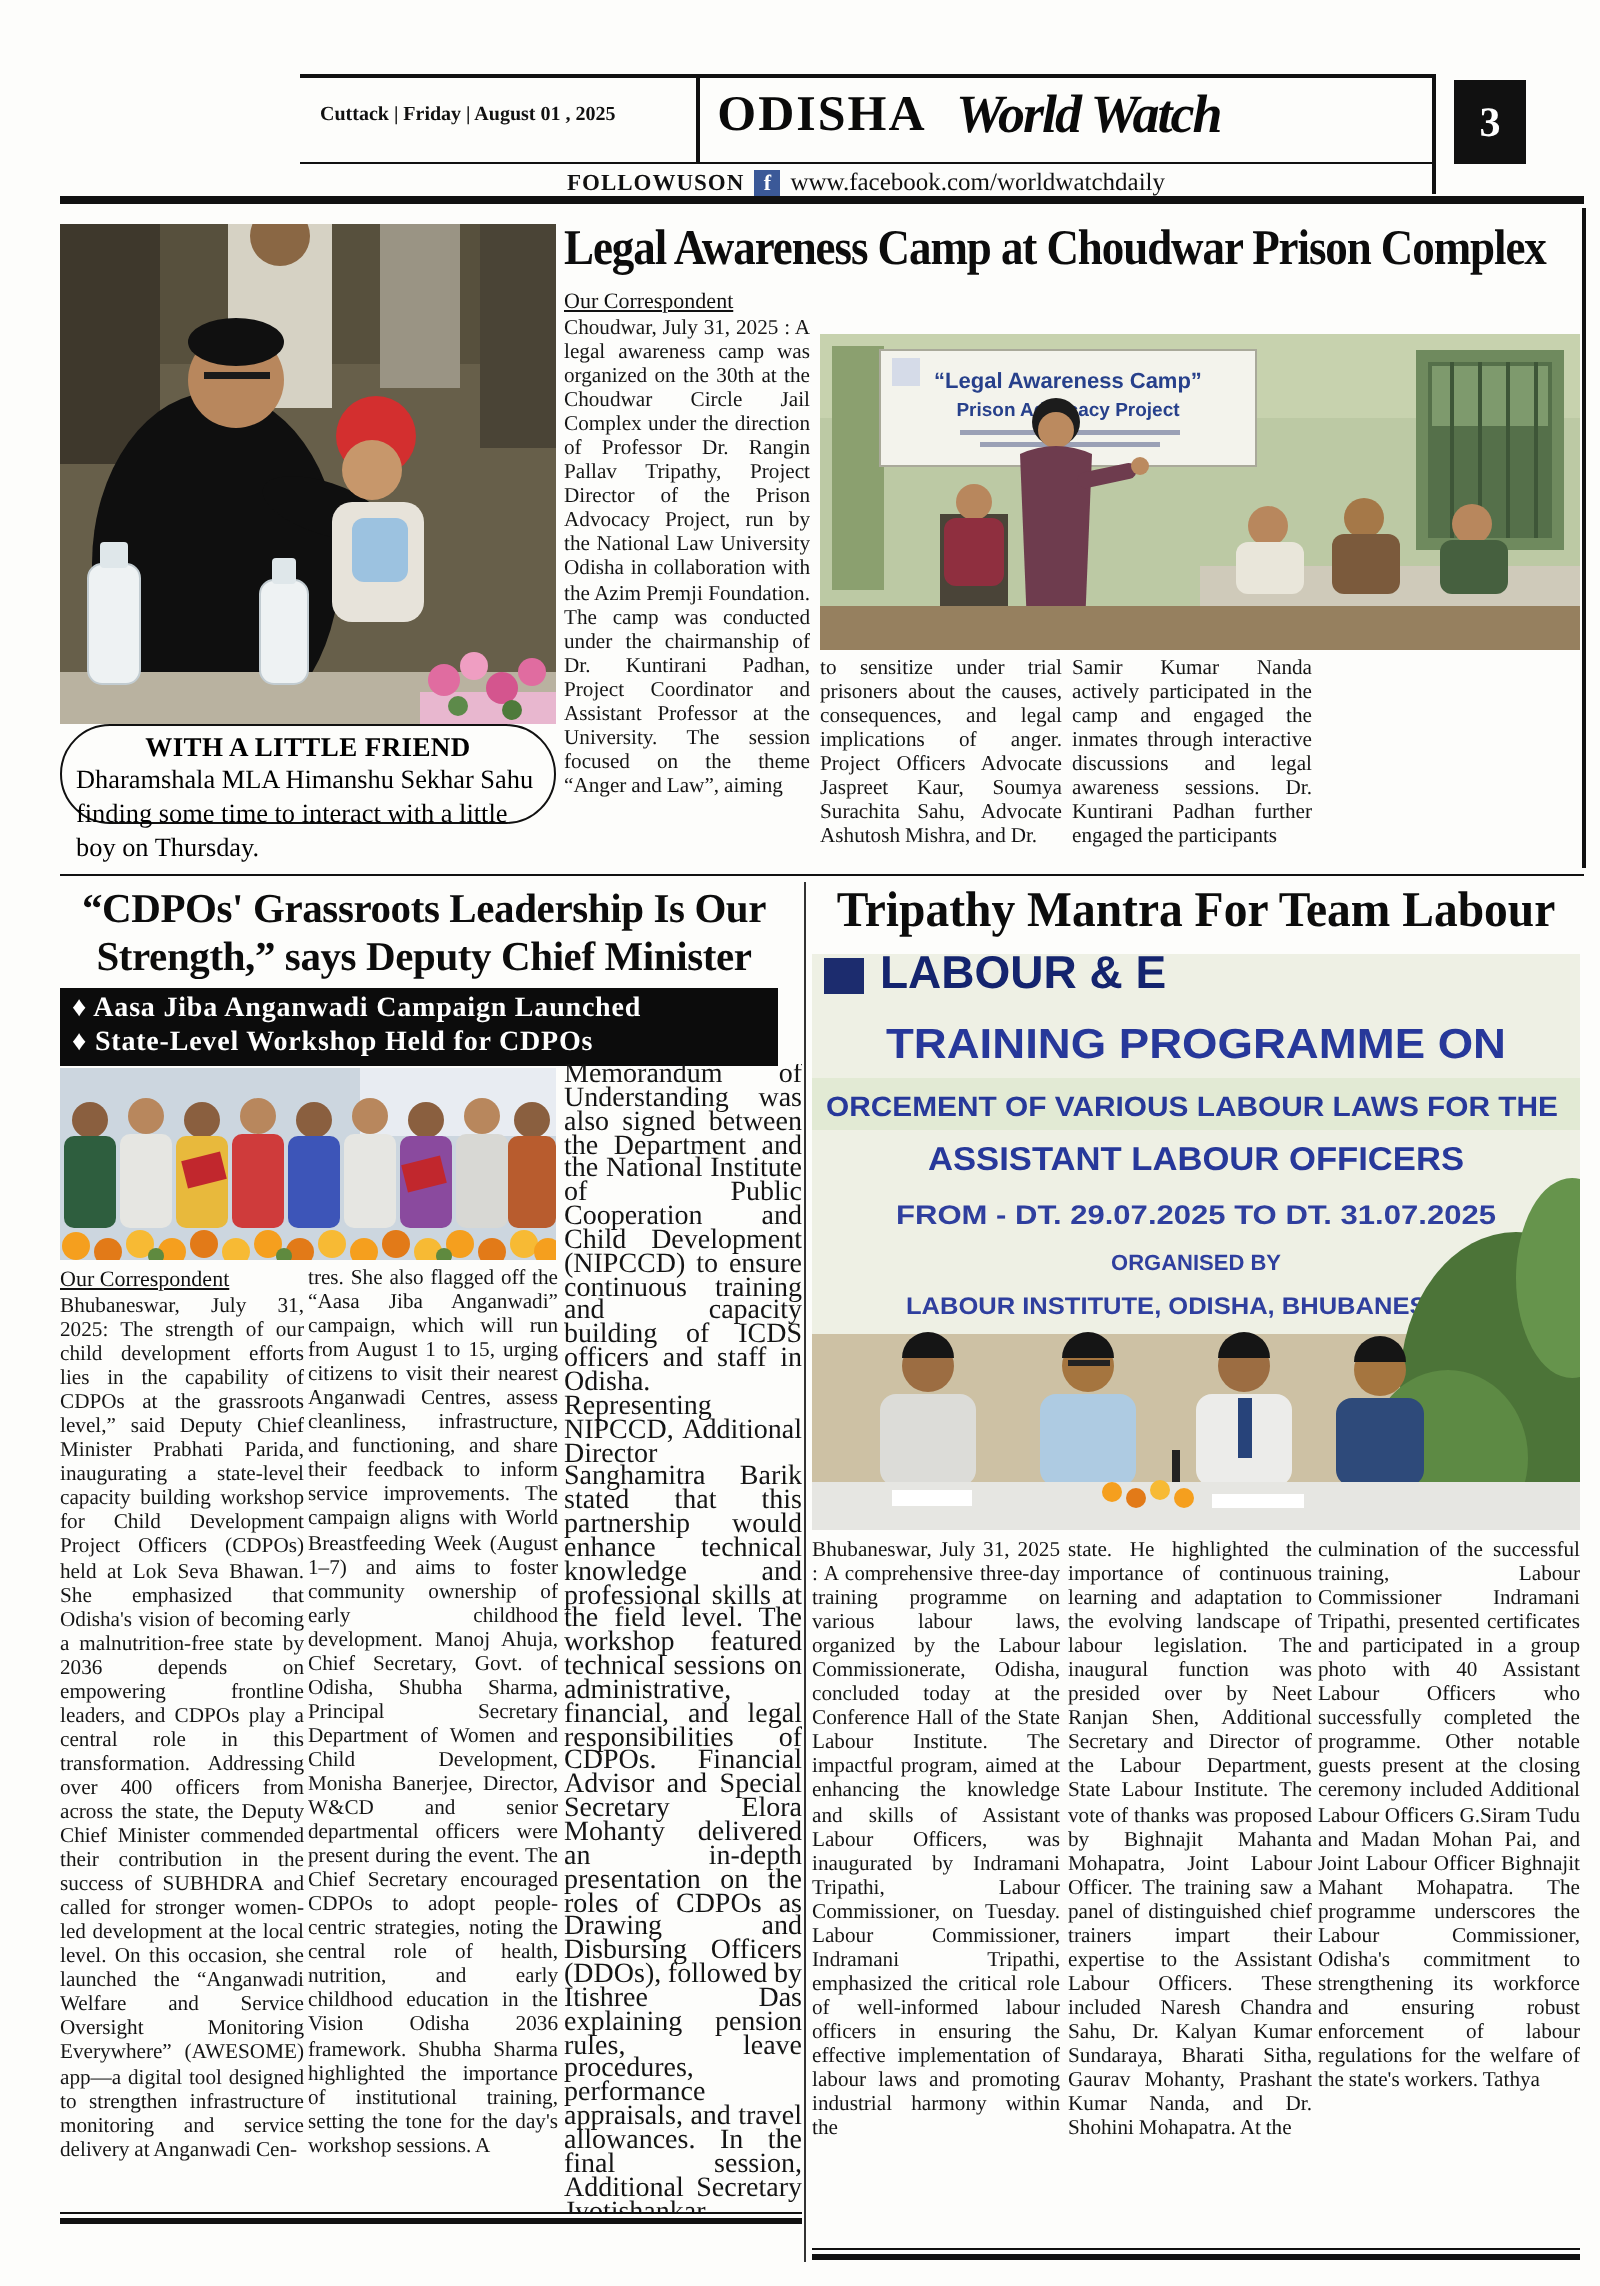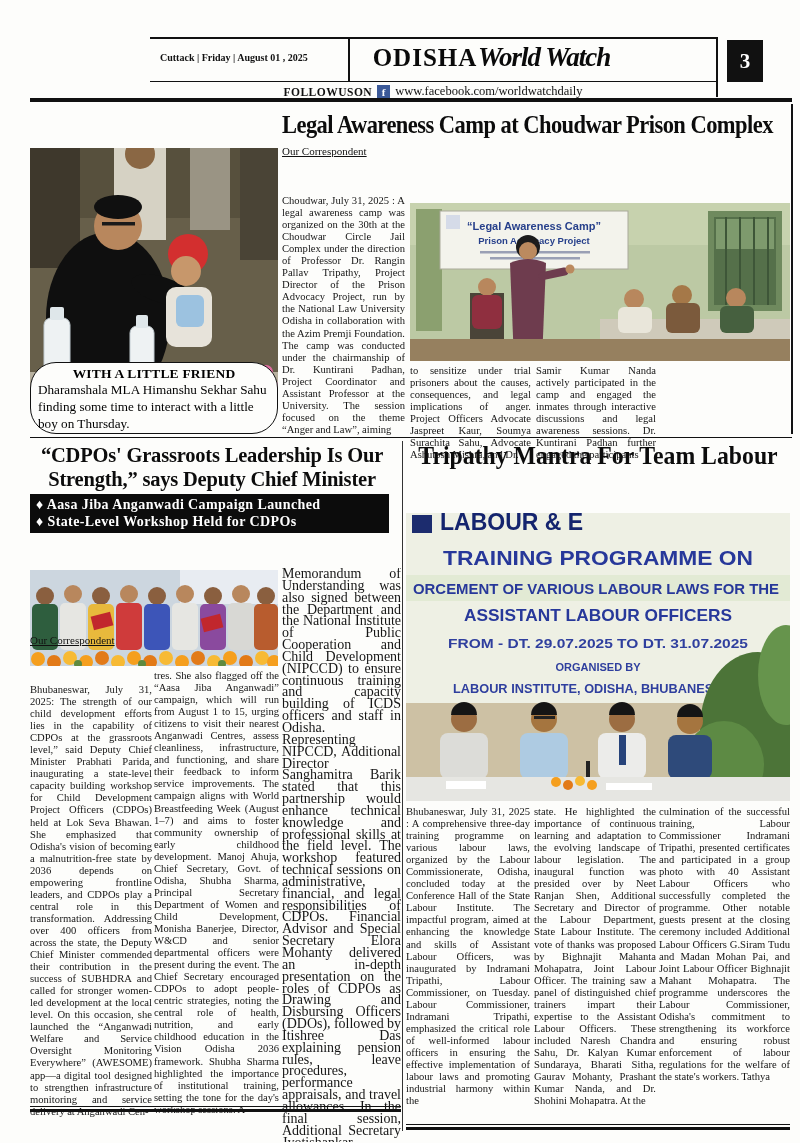--- a/index.html
+++ b/index.html
@@ -1,19 +1,19 @@
 <!DOCTYPE html>
 <html><head>
 <meta charset="utf-8">
 <style>
   * { margin:0; padding:0; box-sizing:border-box; }
   html,body { width:800px; height:1143px; }
   body { font-family:"Liberation Serif", serif; background:#efeeea; }
   #page { position:relative; width:800px; height:1143px; background:#fdfdfb; overflow:hidden; }
-  .abs { position:absolute;margin-top:36px; }
+  .abs { position:absolute; }
   .hline { position:absolute; background:#111; }
   .vline { position:absolute; background:#111; }
   .body-text { font-size:10.6px; line-height:12.05px; text-align:justify; color:#151515; overflow:hidden; word-spacing:-0.2px; }
   .body-sm { font-size:14px; line-height:11.85px; }
   .byline { position:absolute; font-size:11px; font-weight:normal; text-decoration:underline; color:#111; }
   .h-legal { position:absolute; font-size:25px; font-weight:bold; letter-spacing:-0.6px; white-space:nowrap; transform:scaleX(0.90); transform-origin:left center; color:#0c0c0c; }
   .h-cdpo { position:absolute; font-size:20.5px; font-weight:bold; text-align:center; line-height:24px; letter-spacing:-0.2px; color:#0c0c0c; }
   .h-labour { position:absolute; font-size:25px; font-weight:bold; text-align:center; white-space:nowrap; transform:scaleX(0.95); transform-origin:center; color:#0c0c0c; }
   .banner-black { position:absolute; background:#0c0c0c; color:#fff; font-weight:bold; font-size:14px; line-height:17px; padding:2px 4px 3px 6px; letter-spacing:0.4px; }
   .capbox { position:absolute; border:1.5px solid #111; padding:3px 7px 4px; background:#fdfdfb; }
@@ -30,21 +30,21 @@
   svg { display:block; }
 </style>
 </head>
 <body>
 
 <div id="page">
 
   <div class="hline" style="left:150px;top:37px;width:566px;height:2px;"></div>
   <div class="dateline" style="left:160px;top:52px;width:190px;">Cuttack | Friday | August 01 , 2025</div>
   <div class="vline" style="left:348px;top:37px;width:1.5px;height:45px;"></div>
-  <div class="odisha" style="left:352px;top:44px;width:118px;margin-left:14px;">ODISHA</div>
+  <div class="odisha" style="left:352px;top:44px;width:118px;">ODISHA</div>
   <div class="logo" style="left:478px;top:42px;width:210px;">World Watch</div>
   <div class="vline" style="left:716px;top:37px;width:1.5px;height:60px;"></div>
   <div class="hline" style="left:150px;top:81px;width:566px;height:1px;"></div>
   <div class="follow" style="left:150px;top:84px;width:566px;">
     <span class="fl">FOLLOWUSON</span>
     <span class="fb">f</span>
     <span>www.facebook.com/worldwatchdaily</span>
   </div>
   <div class="pagenum" style="left:727px;top:40px;">3</div>
   <div class="hline" style="left:30px;top:98px;width:762px;height:3.5px;"></div>
@@ -74,21 +74,21 @@
       <circle cx="221" cy="232" r="8" fill="#d4558e"></circle>
       <circle cx="236" cy="224" r="7" fill="#e06ca0"></circle>
       <circle cx="199" cy="241" r="5" fill="#5d8a4a"></circle>
       <circle cx="226" cy="243" r="5" fill="#4e7a3a"></circle>
       <rect x="14" y="170" width="26" height="60" rx="7" fill="#eef2f3" stroke="#c2ccd1"></rect>
       <rect x="20" y="159" width="14" height="13" rx="2" fill="#dfe7ea"></rect>
       <rect x="100" y="178" width="24" height="52" rx="7" fill="#eef2f3" stroke="#c2ccd1"></rect>
       <rect x="106" y="167" width="12" height="13" rx="2" fill="#dfe7ea"></rect>
     </svg>
   </div>
-  <div class="capbox" style="left:30px;top:362px;width:248px;height:72px;border-radius:26px;">
+  <div class="capbox" style="left:30px;top:362px;width:248px;height:50px;border-radius:26px;">
     <div class="cap-title">WITH A LITTLE FRIEND</div>
     <div class="cap-text">Dharamshala MLA Himanshu Sekhar Sahu finding some time to interact with  a little boy on Thursday.</div>
   </div>
 
   <div class="h-legal" style="left:282px;top:111px;width:570px;">Legal Awareness Camp at Choudwar Prison Complex</div>
   <div class="byline" style="left:282px;top:145px;">Our Correspondent</div>
   <div class="abs body-text" style="left:282px;top:159px;width:123px;height:274px;">Choudwar, July 31, 2025 : A legal awareness camp was organized on the 30th at the Choudwar Circle Jail Complex under the direction of Professor Dr. Rangin Pallav Tripathy, Project Director of the Prison Advocacy Project, run by the National Law University Odisha in collaboration with the Azim Premji Foundation. The camp was conducted under the chairmanship of Dr. Kuntirani Padhan, Project Coordinator and Assistant Professor at the University. The session focused on the theme “Anger and Law”, aiming</div>
 
   <div class="abs" style="left:410px;top:167px;width:380px;height:158px;">
     <svg viewBox="0 0 380 158" width="380" height="158">

